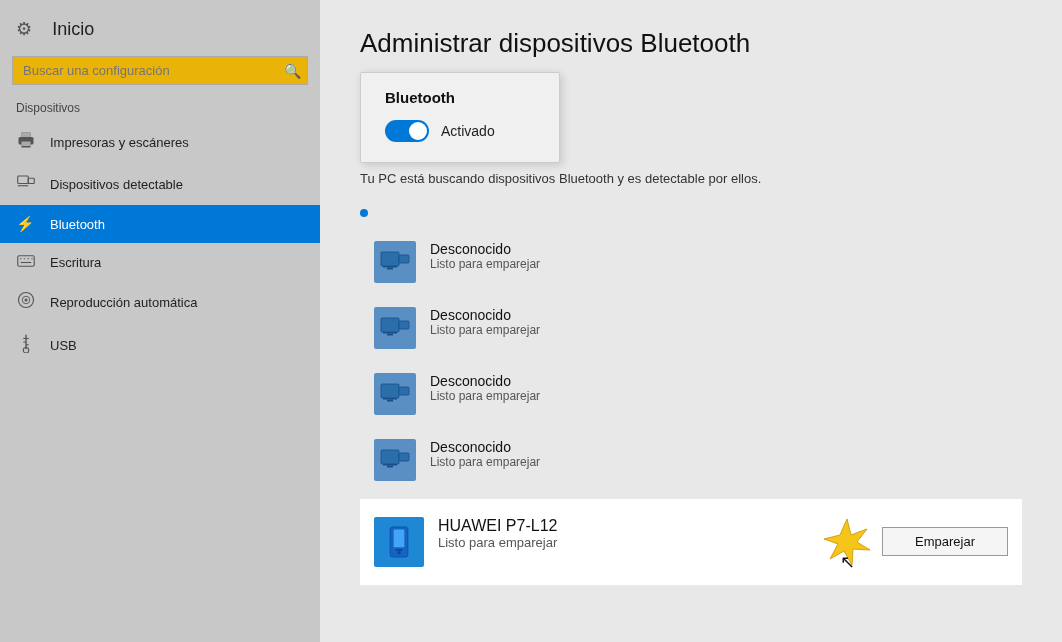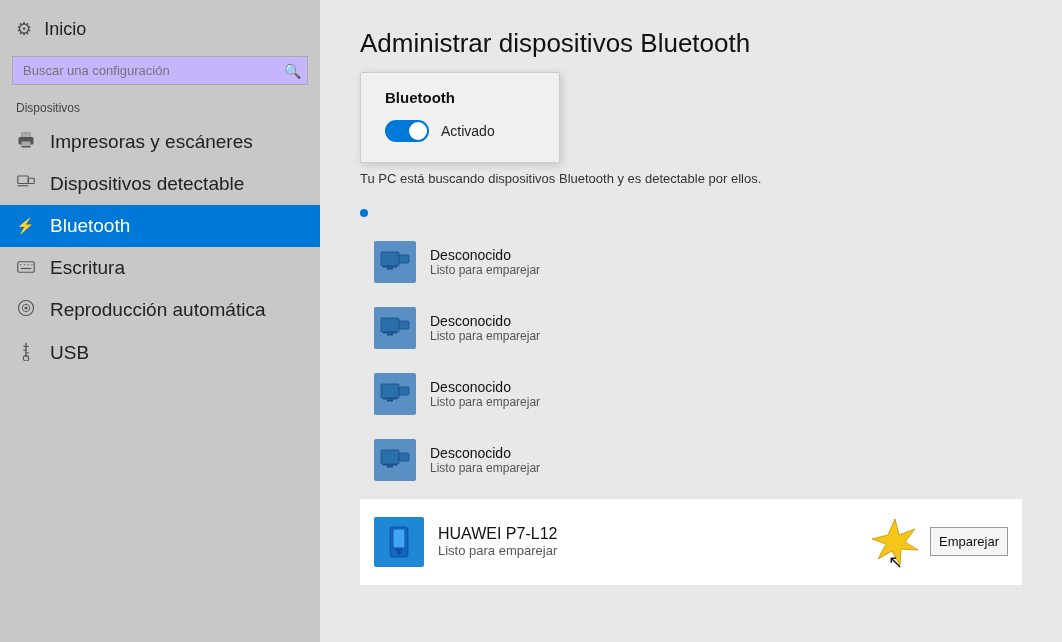--- a/index.html
+++ b/index.html
@@ -31,32 +31,33 @@
 
     .sidebar-header-icon {
       color: #555;
       font-size: 18px;
     }
 
     .sidebar-title {
       font-size: 18px;
       color: #222;
       font-weight: 400;
+      margin-left: 8px;
     }
 
     .search-box {
       margin: 0 12px 12px 12px;
       position: relative;
     }
 
     .search-input {
       width: 100%;
       padding: 6px 32px 6px 10px;
       border: 1px solid #aaa;
-      background: #c4b5fd;
+      background: #eab308;
       font-size: 13px;
       color: #555;
       outline: none;
     }
 
     .search-icon-btn {
       position: absolute;
       right: 6px;
       top: 50%;
       transform: translateY(-50%);
@@ -95,21 +96,21 @@
     }
 
     .nav-icon {
       font-size: 16px;
       color: #555;
       width: 20px;
       text-align: center;
     }
 
     .nav-label {
-      font-size: 19px;
+      font-size: 13px;
     }
 
     
     .main {
       flex: 1;
       background: #e8e8e8;
       padding: 28px 40px 20px 40px;
       position: relative;
       overflow: hidden;
     }
@@ -194,21 +195,20 @@
       margin-top: 4px;
     }
 
     
     .device-list {
       margin-top: 10px;
     }
 
     .device-item {
       display: flex;
-      align-items: center;
       gap: 14px;
       padding: 10px 14px;
       margin-bottom: 4px;
       cursor: pointer;
       background: transparent;
     }
 
     .device-icon {
       width: 42px;
       height: 42px;
@@ -261,21 +261,21 @@
 
     .device-item.highlighted .device-icon {
       width: 50px;
       height: 50px;
       background: #1e88d4;
     }
 
     
     .pair-button {
       margin-left: auto;
-      padding: 6px 8px;
+      padding: 6px 32px;
       background: #f5f5f5;
       border: 1px solid #999;
       font-size: 13px;
       cursor: pointer;
       color: #111;
     }
   </style>
 </head>
 <body>
 

